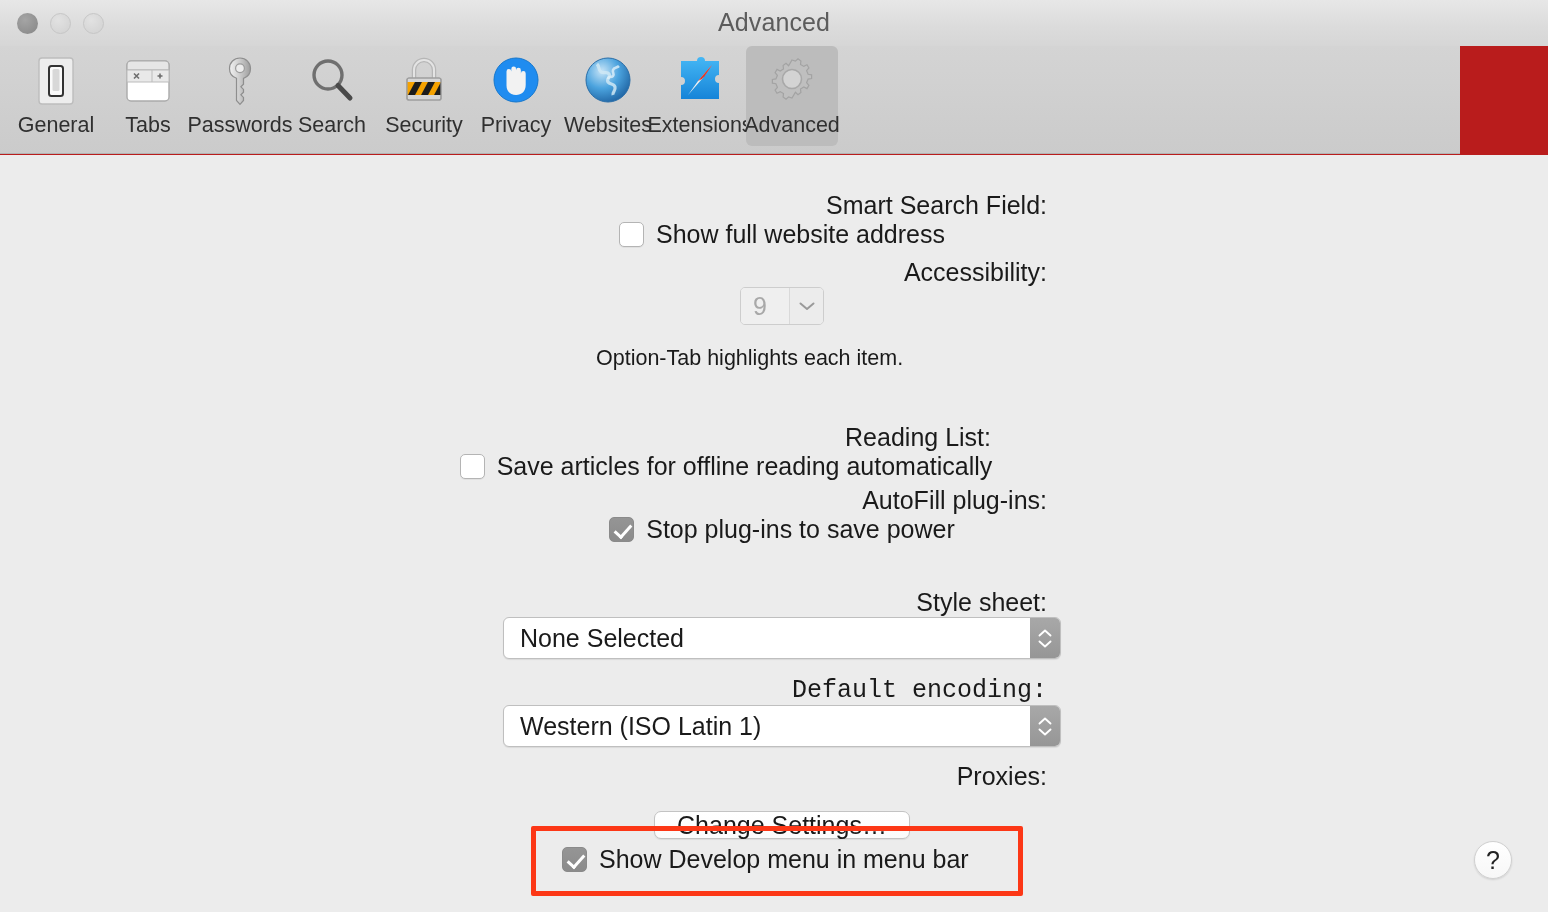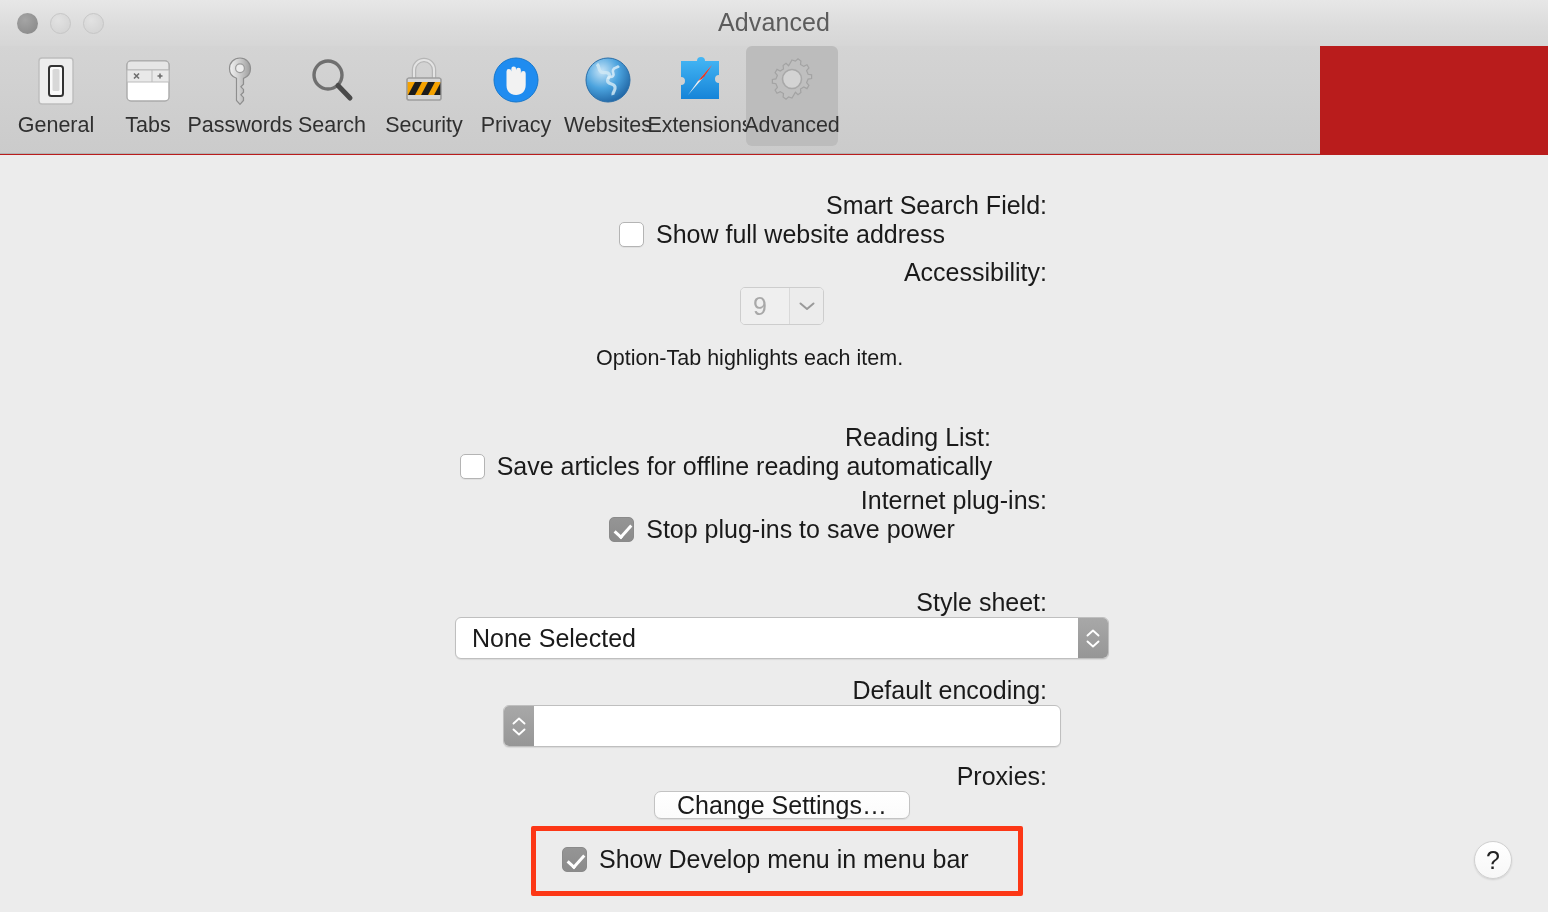--- a/index.html
+++ b/index.html
@@ -49,21 +49,21 @@
     text-align: center;
     font-size: 25px;
     color: #5c5c5c;
     letter-spacing: 0.1px;
   }
 
   
   #toolbar {
     position: absolute;
     left: 0; top: 46px;
-    width: 1320px;
+    width: 1460px;
     height: 108px;
     background: linear-gradient(to bottom, #d4d4d4 0%, #cbcbcb 100%);
     border-bottom: 1px solid #b3b3b3;
   }
   #toolbar-items {
     position: absolute;
     left: 10px; top: 0;
     height: 108px;
     display: flex;
     align-items: flex-start;
@@ -435,57 +435,58 @@
 
     <div class="row" style="left:0; top:268px; width:1436px;">
       <div class="lbl" style="width:546px;">Reading List:</div>
       <div style="display:flex; align-items:center; margin-left:16px;">
         <span class="cb cb-off"></span>
         <span class="ctrl-text" style="margin-left:12px;">Save articles for offline reading automatically</span>
       </div>
     </div>
 
     <div class="row" style="left:0; top:331px; width:1548px;">
-      <div class="lbl" style="width:546px;">Internet plug-ins:</div>
+      <div class="lbl" style="width:546px;">AutoFill plug-ins:</div>
       <div style="display:flex; align-items:center; margin-left:16px;">
         <span class="cb cb-on"></span>
         <span class="ctrl-text" style="margin-left:12px;">Stop plug-ins to save power</span>
       </div>
     </div>
 
     <div class="row" style="left:0; top:433px; width:1548px;">
       <div class="lbl" style="width:546px;">Style sheet:</div>
-      <div class="popup" style="margin-left:16px; width:654px;">
+      <div class="popup" style="margin-left:16px; width:558px;">
         <span class="pp-val">None Selected</span>
         <span class="pp-arrows">
           <svg width="14" height="8" viewBox="0 0 14 8">
               <path d="M1.5 6.5L7 1.5l5.5 5" fill="none" stroke="currentColor" stroke-width="1.9" stroke-linecap="round" stroke-linejoin="round"></path>
             </svg>
           <svg width="14" height="8" viewBox="0 0 14 8">
               <path d="M1.5 1.5L7 6.5l5.5-5" fill="none" stroke="currentColor" stroke-width="1.9" stroke-linecap="round" stroke-linejoin="round"></path>
             </svg>
         </span>
       </div>
     </div>
 
     <div class="row" style="left:0; top:521px; width:1548px;">
-      <div class="lbl" style="width:546px;">Default encoding:</div>
+      <div class="lbl" style="width:546px;font-family:Liberation Mono, monospace;">Default encoding:</div>
       <div class="popup" style="margin-left:16px; width:558px;">
+        <span class="pp-val">Western (ISO Latin 1)</span>
         <span class="pp-arrows">
           <svg width="14" height="8" viewBox="0 0 14 8">
               <path d="M1.5 6.5L7 1.5l5.5 5" fill="none" stroke="currentColor" stroke-width="1.9" stroke-linecap="round" stroke-linejoin="round"></path>
             </svg>
           <svg width="14" height="8" viewBox="0 0 14 8">
               <path d="M1.5 1.5L7 6.5l5.5-5" fill="none" stroke="currentColor" stroke-width="1.9" stroke-linecap="round" stroke-linejoin="round"></path>
             </svg>
         </span>
       </div>
     </div>
 
-    <div class="row" style="left:0; top:607px; width:1548px;">
+    <div class="row" style="left:0; top:607px; width:1548px;gap:20px;">
       <div class="lbl" style="width:546px;">Proxies:</div>
       <div class="push-btn" style="margin-left:16px;">Change Settings…</div>
     </div>
 
     <div class="row" style="left:562px; top:690px;">
       <div style="display:flex; align-items:center;">
         <span class="cb cb-on"></span>
         <span class="ctrl-text" style="margin-left:12px;">Show Develop menu in menu bar</span>
       </div>
     </div>

